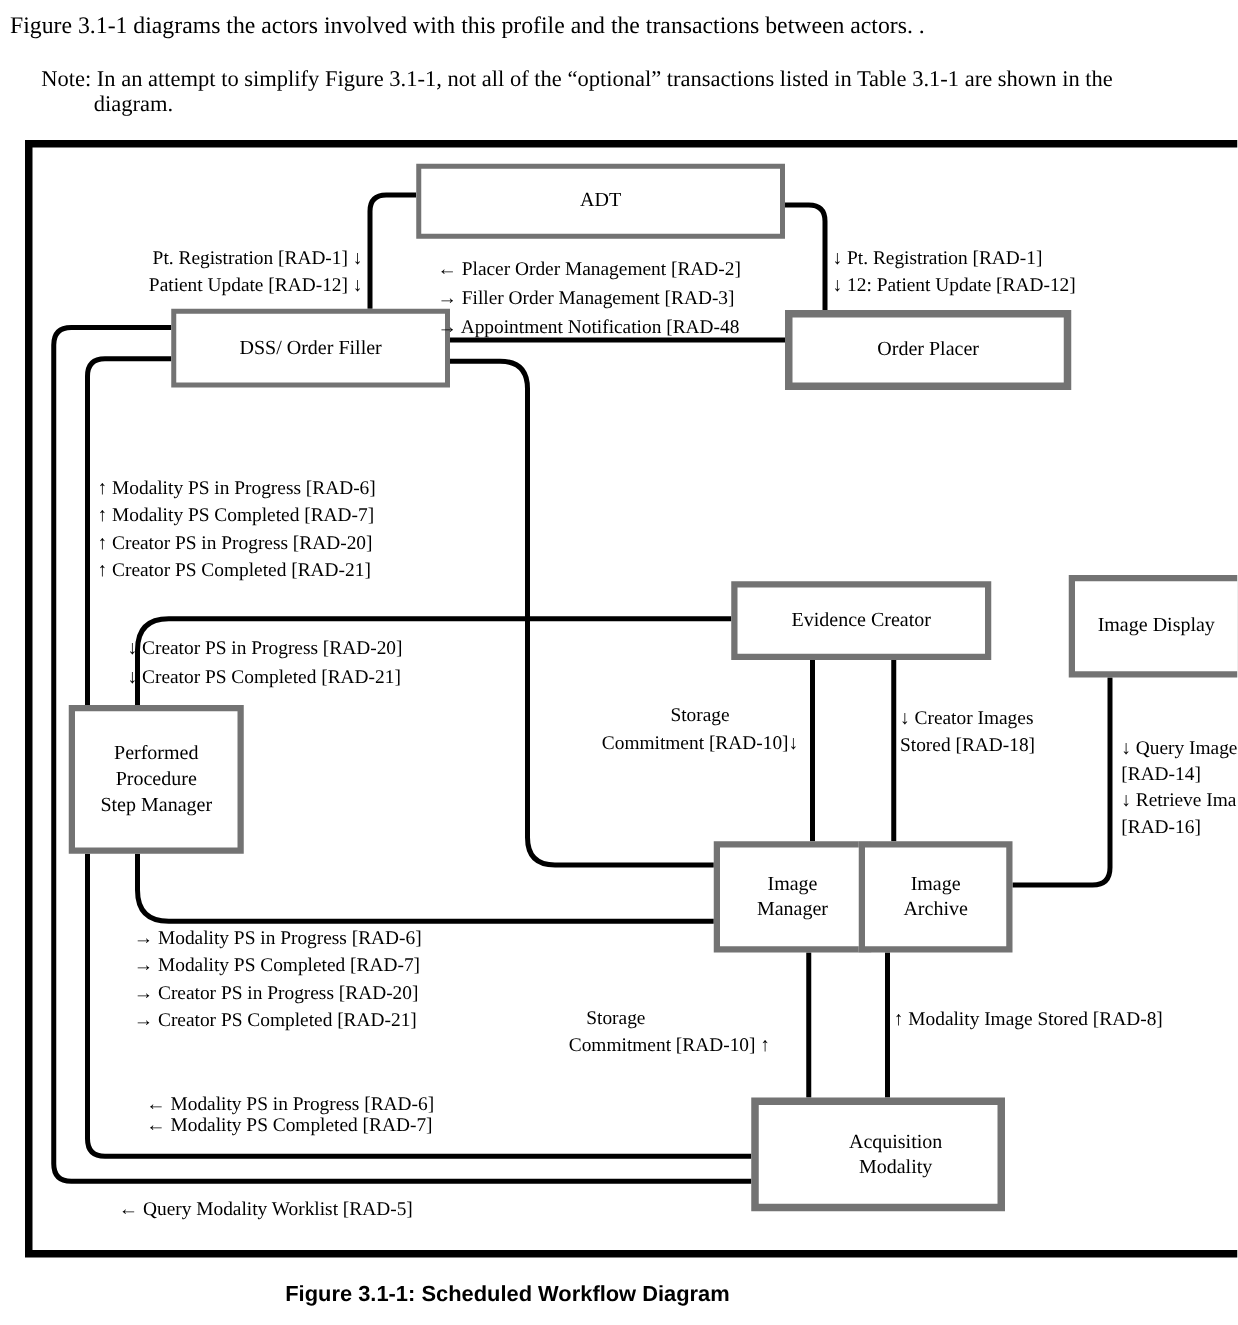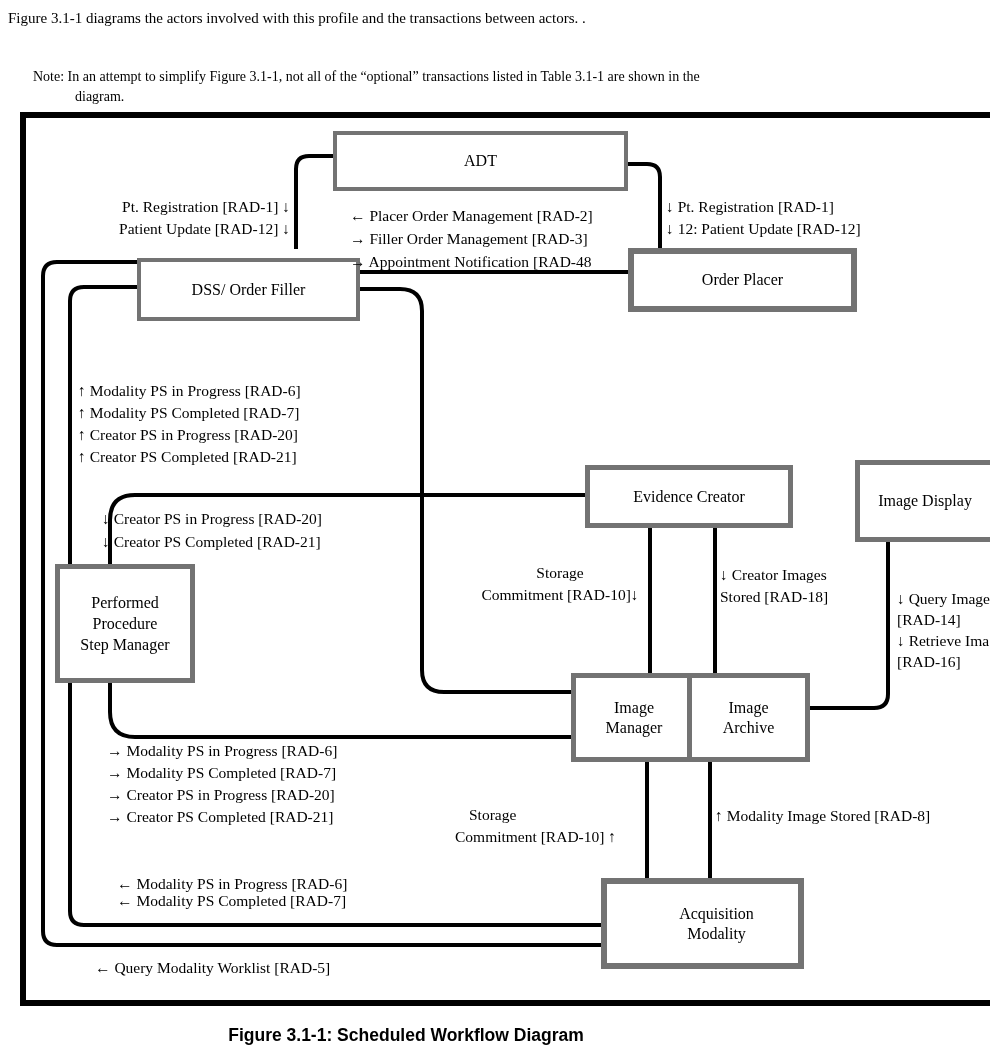--- a/index.html
+++ b/index.html
@@ -3,22 +3,22 @@
 <meta charset="utf-8">
 <style>
   html,body{margin:0;padding:0;background:#fff;}
   #page{position:relative;width:990px;height:1060px;background:#fff;overflow:hidden;
         font-family:"Liberation Serif",serif;color:#000;}
   .lbl{position:absolute;white-space:pre-line;font-size:15.5px;line-height:22px;z-index:3;}
   .box{position:absolute;background:#fff;border:4px solid #737373;z-index:2;
        display:flex;align-items:center;justify-content:center;text-align:center;
        font-size:16px;line-height:20px;white-space:pre-line;}
   #connectors{position:absolute;left:0;top:0;z-index:1;}
-  #intro{position:absolute;left:8px;top:10px;width:978px;font-size:15px;z-index:3;}
-  .note-line{position:absolute;font-size:14px;z-index:3;margin-top:16px;}
+  #intro{position:absolute;left:8px;top:10px;width:978px;font-size:19px;z-index:3;}
+  .note-line{position:absolute;font-size:18px;z-index:3;}
   #caption{position:absolute;left:0;top:1025px;width:812px;text-align:center;
            font-family:"Liberation Sans",sans-serif;font-weight:bold;font-size:17.5px;z-index:3;}
   .indent-first{text-indent:14px;}
 </style>
 </head>
 <body>
 
 <div id="page">
 
   <div id="intro">Figure 3.1-1 diagrams the actors involved with this profile and the transactions between actors. .</div>
@@ -39,21 +39,21 @@
       <path d="M715 520 L715 675"></path>
       <path d="M647 750 L647 900"></path>
       <path d="M710 750 L710 900"></path>
       <path d="M798 708 L874 708 Q888 708 888 694 L888 530"></path>
     </g>
   </svg>
 
   <div class="box" style="left:333px;top:131px;width:287px;height:52px;">
     <span>ADT</span>
   </div>
-  <div class="box" style="left:137px;top:258px;width:215px;height:55px;">
+  <div class="box" style="left:137px;top:247px;width:215px;height:55px;">
     <span>DSS/ Order Filler</span>
   </div>
   <div class="box" style="left:628px;top:248px;width:217px;height:52px;border-width:6px;">
     <span>Order Placer</span>
   </div>
   <div class="box" style="left:585px;top:465px;width:198px;height:53px;border-width:5px;">
     <span>Evidence Creator</span>
   </div>
   <div class="box" style="left:855px;top:460px;width:130px;height:72px;border-width:5px;">
     <span>Image Display</span>

